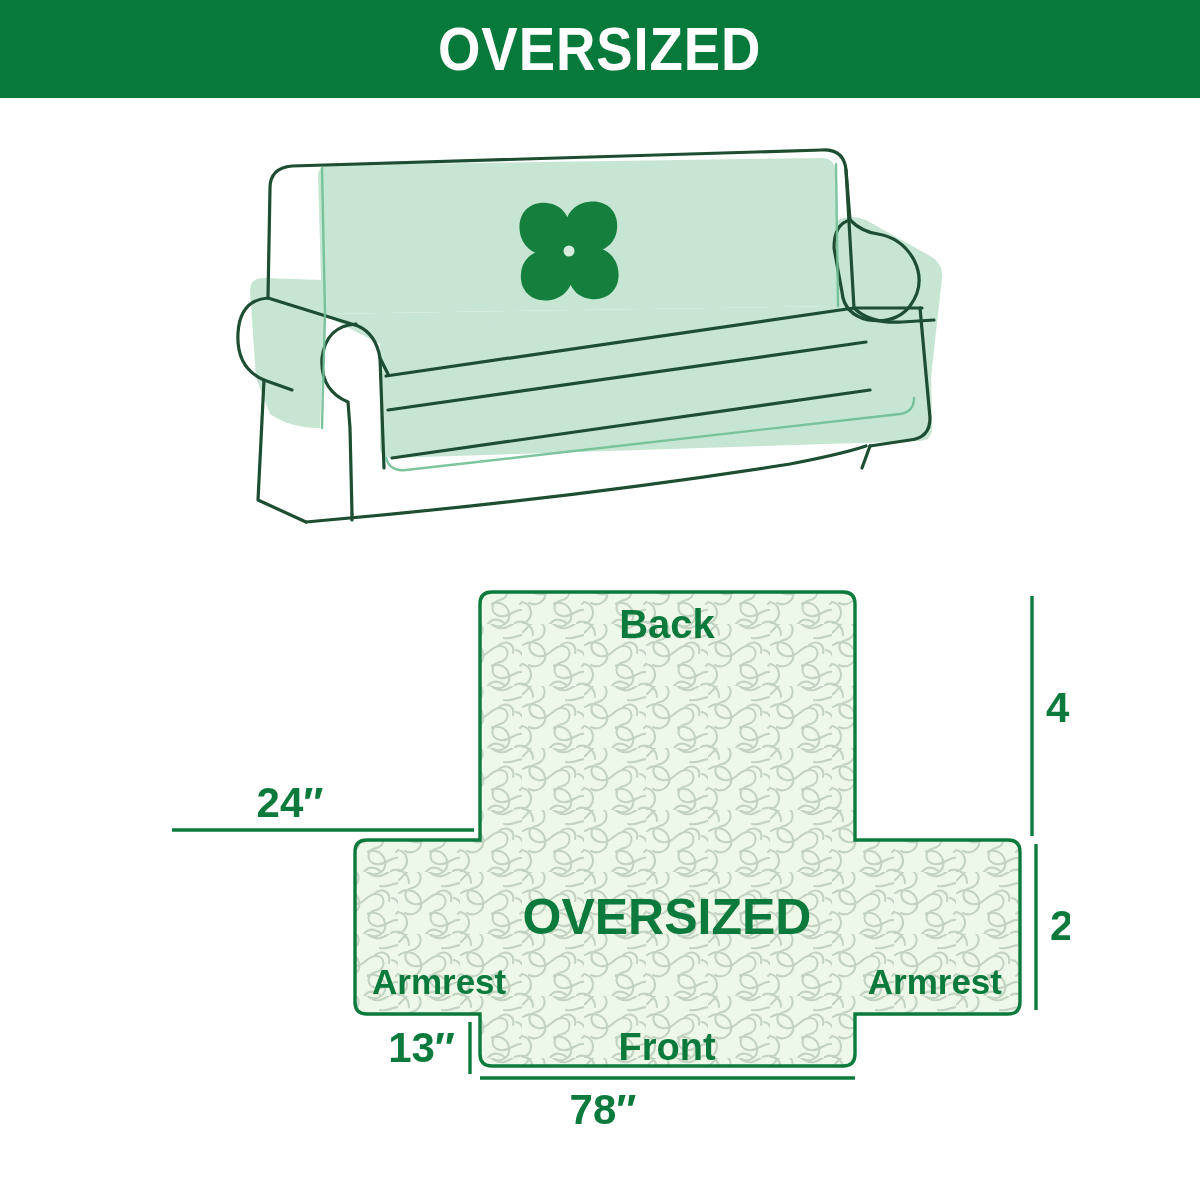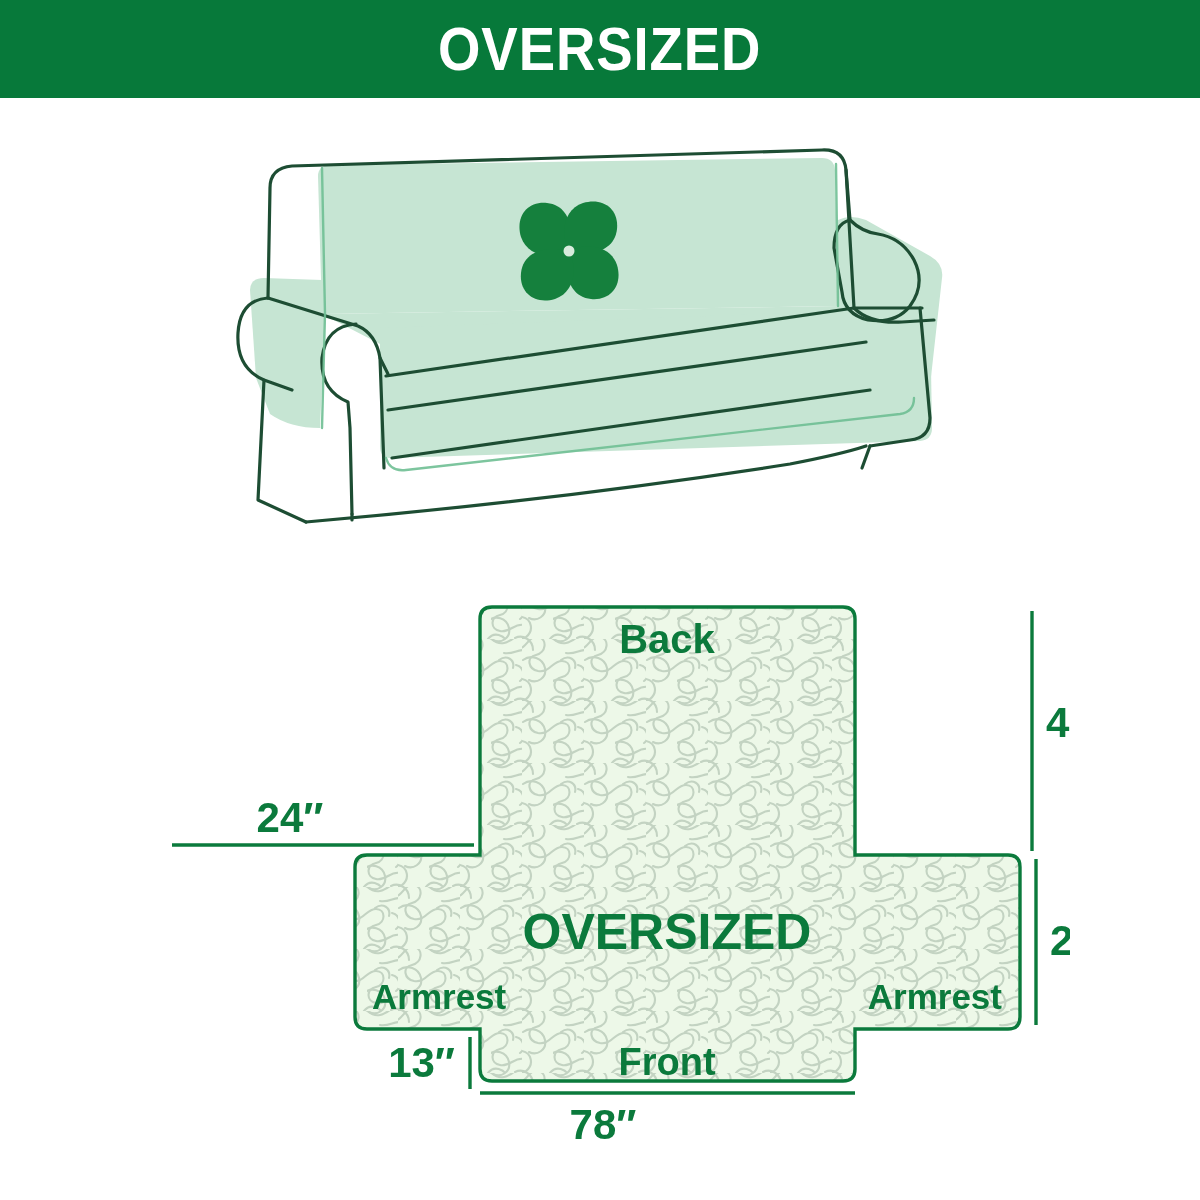--- a/index.html
+++ b/index.html
@@ -44,21 +44,21 @@
     position: absolute;
     left: 230px; top: 128px;
     width: 760px;
     height: 400px;
   }
   .sofa-wrap svg { display: block; width: 100%; height: 100%; }
 
   
   .diagram-wrap {
     position: absolute;
-    left: 150px; top: 577px;
+    left: 150px; top: 562px;
     width: 920px;
     height: 580px;
   }
   .diagram-wrap svg { display: block; width: 100%; height: 100%; }
 
   .dim-text {
     font-family: "Liberation Sans", sans-serif;
     font-weight: bold;
     fill: #0b7a3c;
   }

